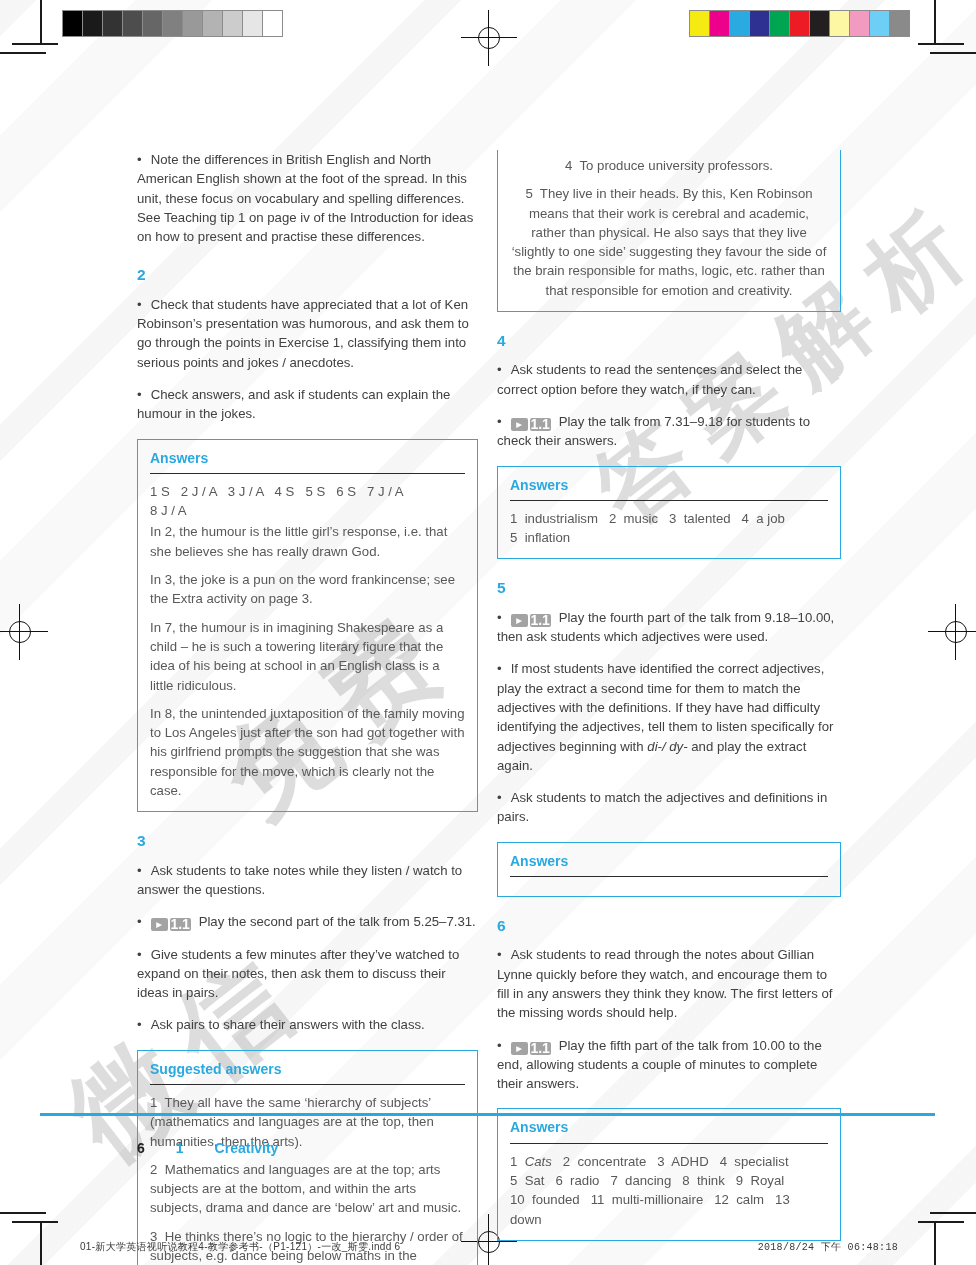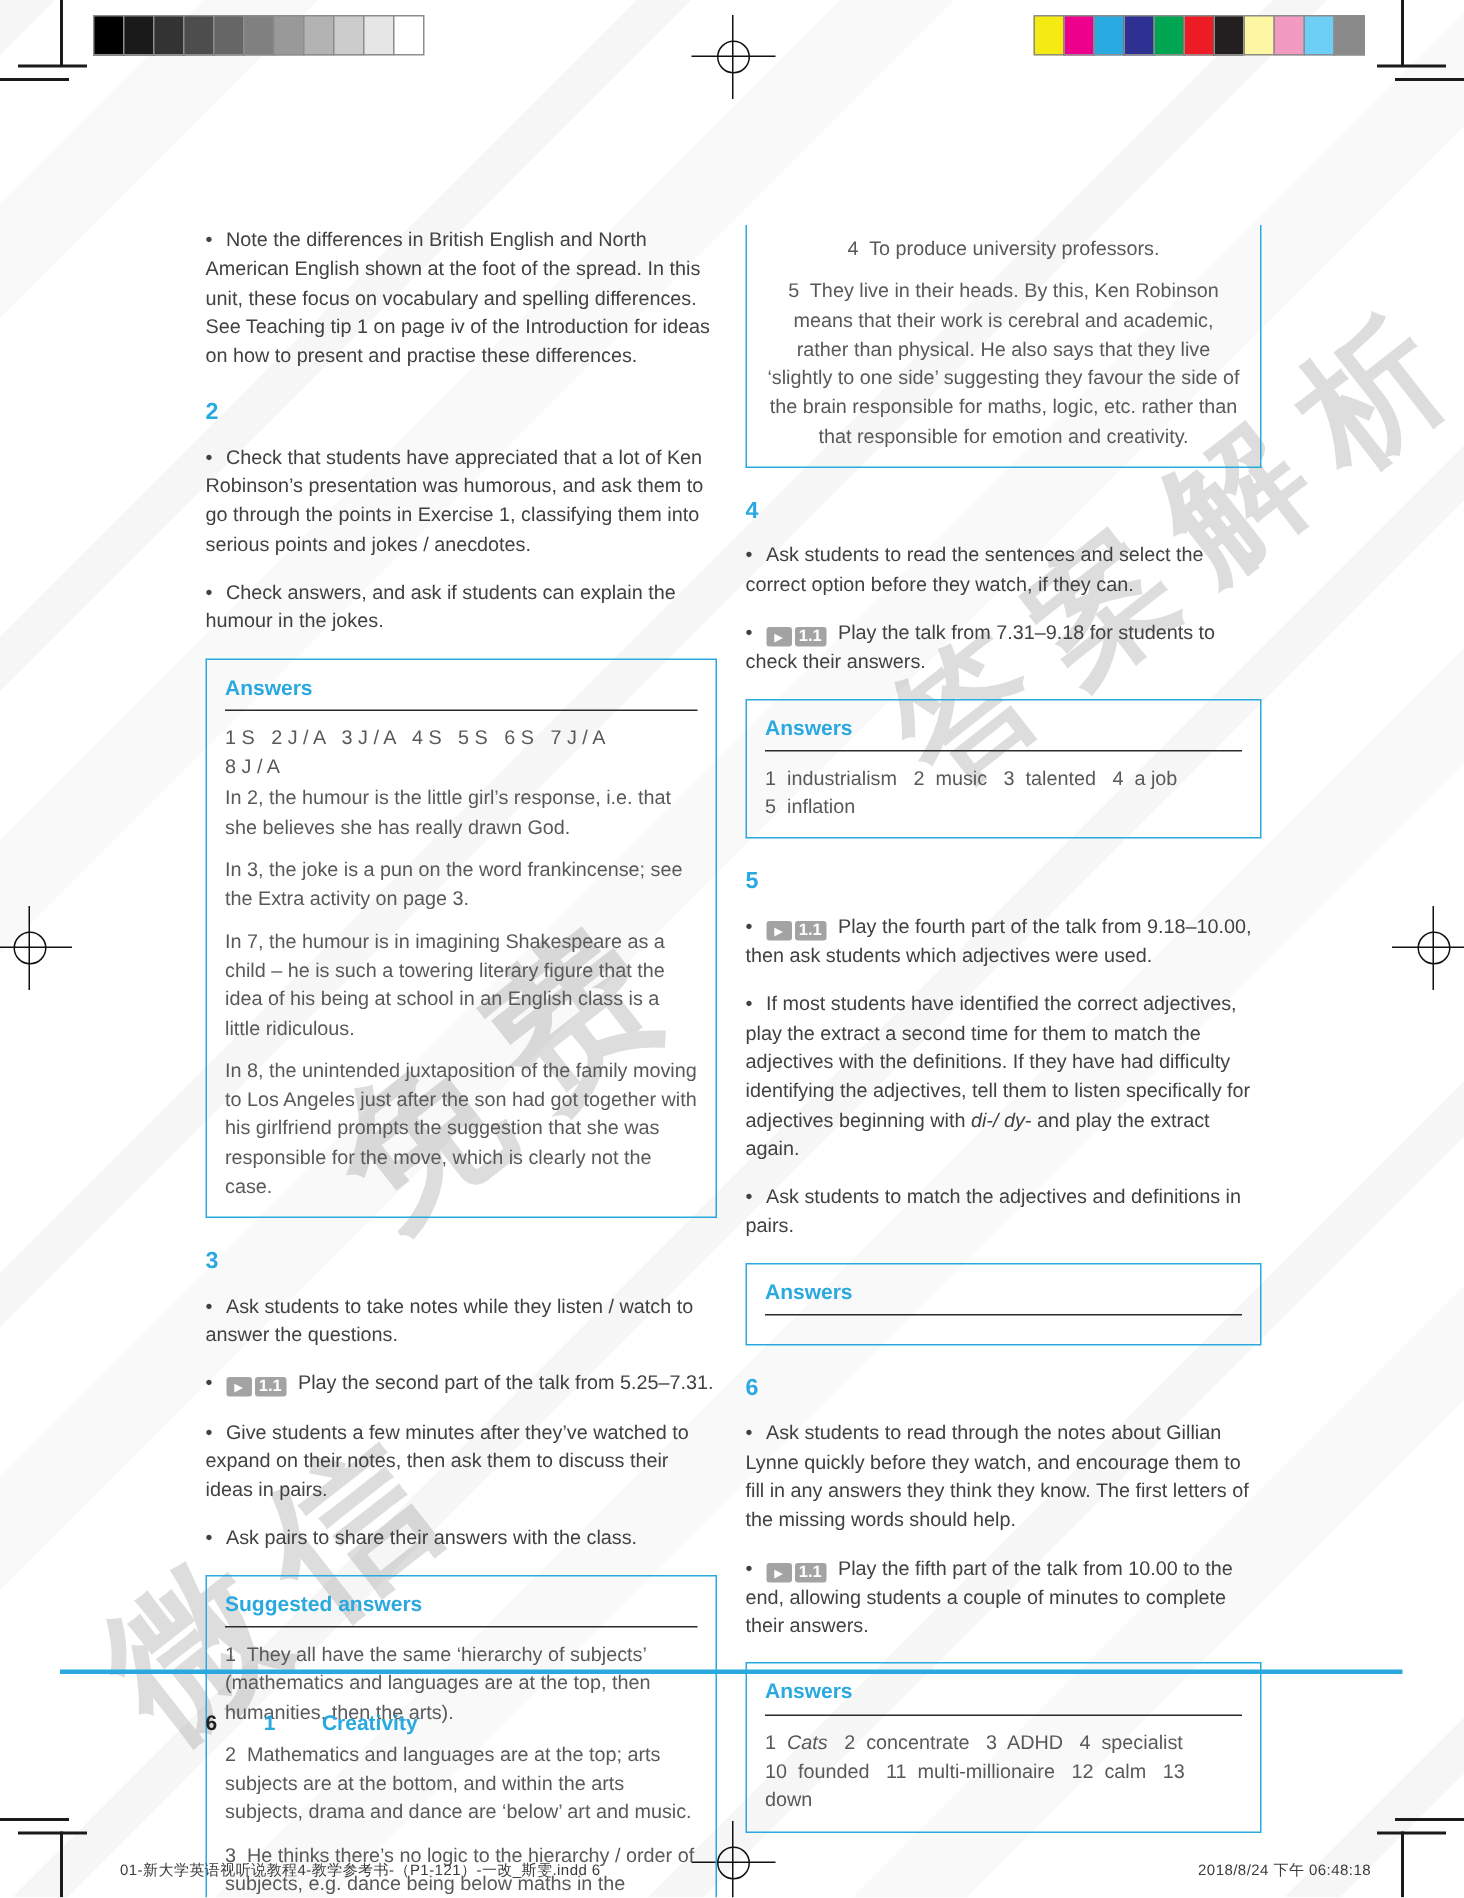--- a/index.html
+++ b/index.html
@@ -44,30 +44,30 @@
               border-bottom:1.3px solid #2b2b2b;margin-bottom:8px;}
   .aline{white-space:pre-wrap;}
   .apara{margin:9px 0 0 0;white-space:pre-wrap;}
   .apara:first-of-type{margin-top:2px;}
 
   
   .media{display:inline-flex;vertical-align:-1px;margin-right:8px;}
   .media .m1,.media .m2{display:inline-block;height:13px;line-height:13px;background:#a3a3a3;
       color:#fff;text-align:center;border-radius:2px;}
   .media .m1{width:17px;font-size:7.5px;margin-right:2px;}
-  .media .m2{width:21px;font-size:11px;font-weight:bold;}
+  .media .m2{width:21px;font-size:14px;font-weight:bold;}
 
   
   .footrule{position:absolute;left:40px;top:1113px;width:895px;height:3px;background:#29a9e0;}
   .footer{position:absolute;left:137px;top:1140px;font-size:14px;font-weight:bold;color:#231f20;}
   .footer .unitnum{color:#29a9e0;margin-left:31px;}
   .footer .unittitle{color:#29a9e0;margin-left:11px;padding-left:20px;}
   .imprint{position:absolute;top:1240px;font-size:10px;color:#3a3a3a;letter-spacing:0.3px;}
   .imprint-left{left:80px;}
-  .imprint-right{right:62px;}
+  .imprint-right{right:78px;font-family:Liberation Mono, monospace;}
 </style>
 </head>
 <body>
 
 <div class="page">
 
   <div class="stripes"></div>
   <div class="wm wm1">答案解析</div>
   <div class="wm wm2">免费</div>
   <div class="wm wm3">微信</div>
@@ -203,20 +203,21 @@
     <div class="secnum">6</div>
     <p class="body"><span class="bullet">•</span><span>Ask students to read through the notes about Gillian Lynne quickly before they watch, and encourage them to fill in any answers they think they know. The first letters of the missing words should help.</span></p>
     <p class="body"><span class="bullet">•</span><span class="media">
           <span class="m1">▶</span>
           <span class="m2">1.1</span>
         </span><span>Play the fifth part of the talk from 10.00 to the end, allowing students a couple of minutes to complete their answers.</span></p>
 
     <div class="abox">
       <div class="abox-title">Answers</div>
       <div class="aline"><span>1  </span><span class="it">Cats</span><span>   2  concentrate   3  ADHD   4  specialist</span></div>
+      <div class="aline">5  Sat   6  radio   7  dancing   8  think   9  Royal</div>
       <div class="aline">10  founded   11  multi-millionaire   12  calm   13  down</div>
     </div>
   </div>
 
   <div class="footrule"></div>
   <div class="footer">
     <span>6</span><span class="unitnum">1</span><span class="unittitle">Creativity</span>
   </div>
   <div class="imprint imprint-left">01-新大学英语视听说教程4-教学参考书-（P1-121）-一改_斯雯.indd   6</div>
   <div class="imprint imprint-right">2018/8/24   下午 06:48:18</div>

